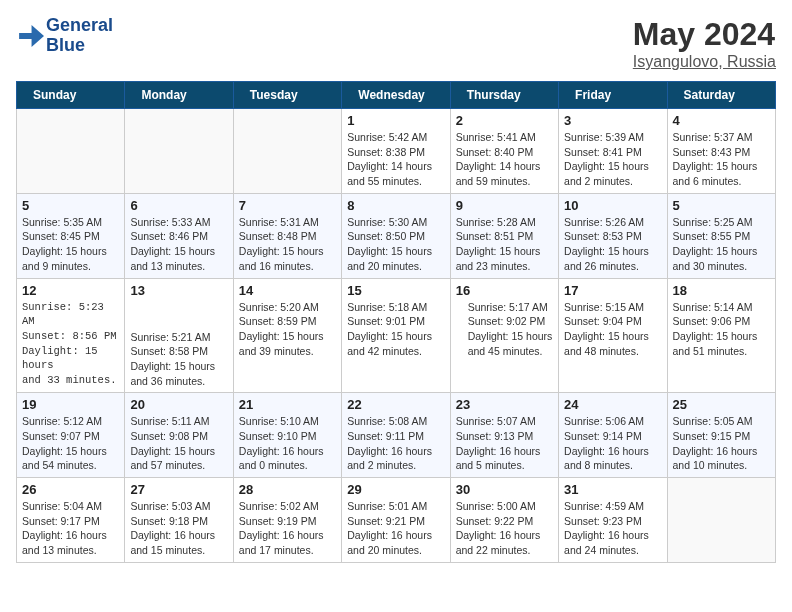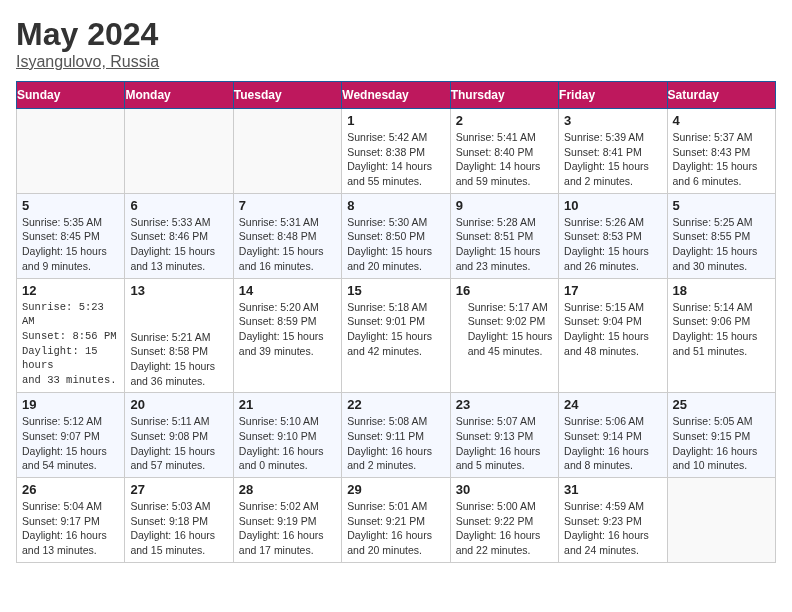--- a/index.html
+++ b/index.html
@@ -43,23 +43,23 @@
       font-size: 16px;
       color: #555;
       text-decoration: underline;
     }
     .calendar {
       width: 100%;
       border-collapse: collapse;
       font-size: 11px;
     }
     .calendar th {
-      background-color: #be185d;
+      background-color: #0c4a6e;
       color: #fff;
-      padding: 6px 0;
+      padding: 6px 16px;
       text-align: left;
       font-size: 12px;
       font-weight: bold;
       border: 1px solid #1a5a9d;
     }
     .calendar td {
       border: 1px solid #ccc;
       vertical-align: top;
       padding: 4px 5px;
       width: 108px;
@@ -85,20 +85,30 @@
       line-height: 1.4;
     }
     .empty-cell {
       background: #f9f9f9 !important;
     }
   </style>
 </head>
 <body>
 
 <div class="header-area">
+  <div class="logo">
+    <svg class="logo-icon" viewBox="0 0 36 36">
+      <rect x="0" y="0" width="36" height="36" rx="4" fill="white"></rect>
+      <polygon points="20,4 36,18 20,32 20,22 4,22 4,14 20,14" fill="#2a6aad"></polygon>
+    </svg>
+    <div class="logo-text">
+      <div>General</div>
+      <div>Blue</div>
+    </div>
+  </div>
   <div class="title-area">
     <div class="month-title">May 2024</div>
     <div class="location">Isyangulovo, Russia</div>
   </div>
 </div>
 
 <table class="calendar">
   <thead>
     <tr>
     <th>Sunday</th>

